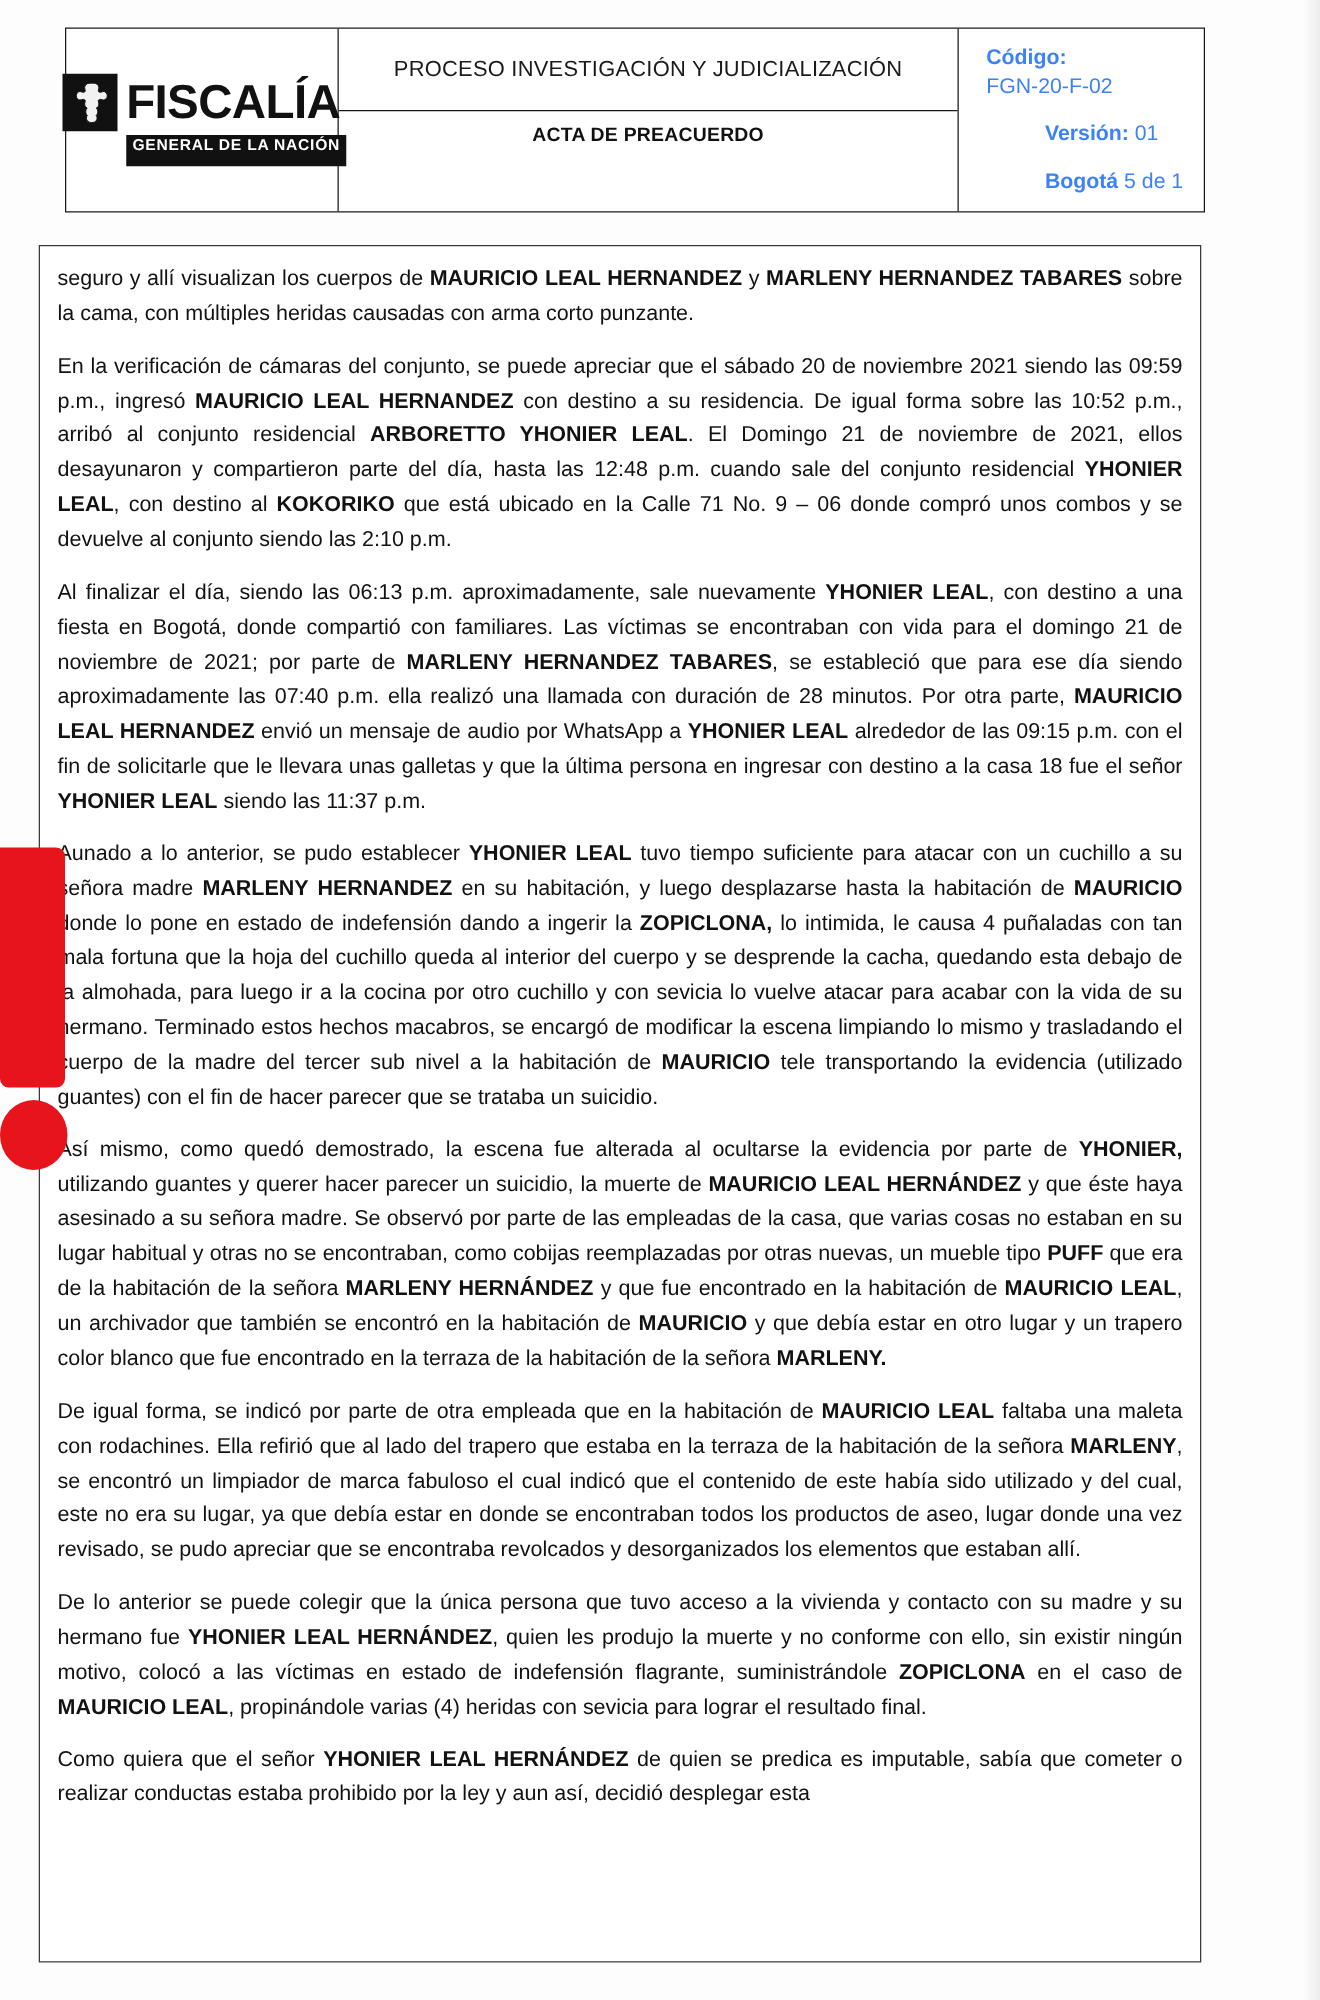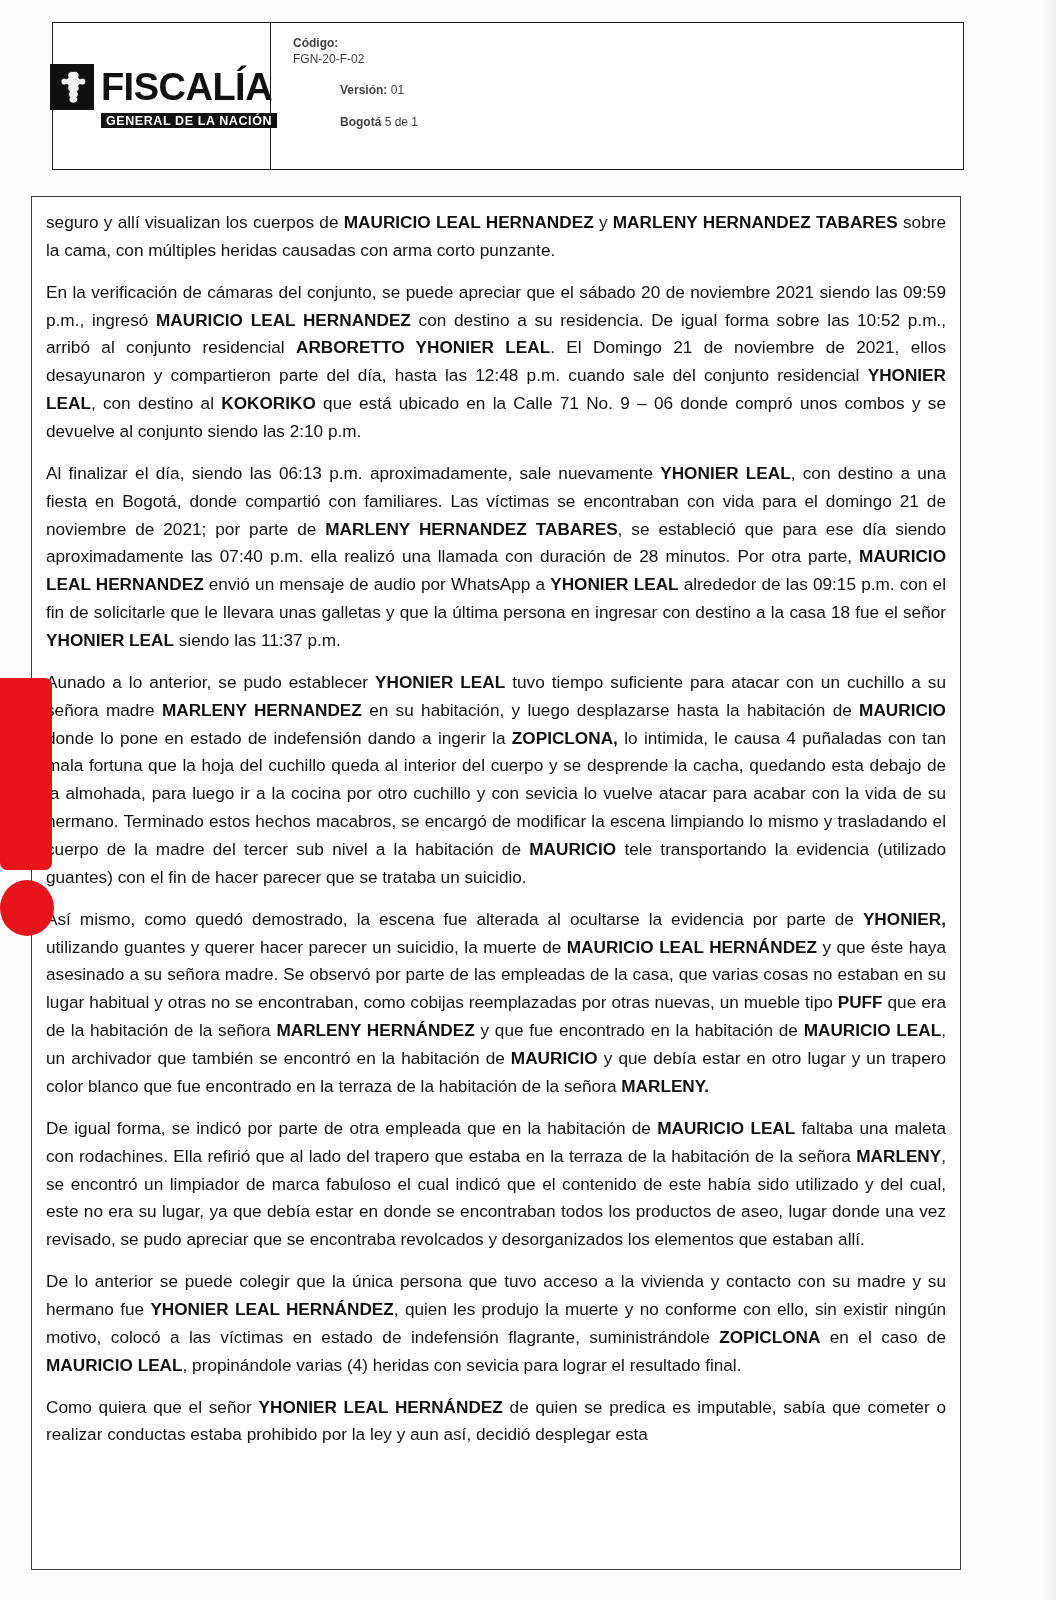--- a/index.html
+++ b/index.html
@@ -103,42 +103,42 @@
     color: #111111;
   }
   .logo-row2 {
     margin-top: 3px;
     margin-left: 51px;
     background: #111111;
     color: #ffffff;
     font-size: 12.5px;
     font-weight: bold;
     letter-spacing: 0.6px;
-    padding: 2px 5px 0 5px;
+    padding: 2px 5px 11px 5px;
     line-height: 1;
     white-space: nowrap;
   }
 
   .hdr-process-title {
     font-size: 17.5px;
     letter-spacing: 0.2px;
     color: #1a1a1a;
     white-space: nowrap;
   }
   .hdr-acta-title {
     font-size: 15.5px;
     font-weight: bold;
     letter-spacing: 0.2px;
     color: #111111;
     white-space: nowrap;
   }
   .code-line {
-    font-size: 12px;
+    font-size: 17px;
     line-height: 1.35;
-    color: #404040;
+    color: #3b82f6;
     white-space: nowrap;
   }
   .code-line.spaced { margin-top: 15px; margin-left: 47px; }
   .code-line b { font-weight: bold; }
 
   
   #body-frame {
     position: absolute;
     left: 31px;
     top: 196px;
@@ -211,20 +211,28 @@
             <svg width="32" height="36" viewBox="0 0 32 36" aria-hidden="true">
               <path d="M16 2.5c-2.6 0-4.3 1.7-4.3 3.6 0 1.1.5 1.8.5 2.5 0 .8-.7 1.2-1.6 1.2-1 0-1.7-.6-2.6-.6-1.6 0-3 1.5-3 3.4 0 2 1.4 3.4 3 3.4.9 0 1.6-.5 2.6-.5.9 0 1.6.4 1.6 1.2 0 .8-.5 1.4-.5 2.5 0 1.4.8 2.6 2 3.2-.7.7-1.1 1.7-1.1 2.9 0 1.3.5 2.4 1.3 3.1-.5.5-.8 1.2-.8 2.1 0 2 1.7 3.6 4.3 3.6s4.3-1.6 4.3-3.6c0-.9-.3-1.6-.8-2.1.8-.7 1.3-1.8 1.3-3.1 0-1.2-.4-2.2-1.1-2.9 1.2-.6 2-1.8 2-3.2 0-1.1-.5-1.7-.5-2.5 0-.8.7-1.2 1.6-1.2 1 0 1.7.5 2.6.5 1.6 0 3-1.4 3-3.4 0-1.9-1.4-3.4-3-3.4-.9 0-1.6.6-2.6.6-.9 0-1.6-.4-1.6-1.2 0-.7.5-1.4.5-2.5 0-1.9-1.7-3.6-4.3-3.6z" fill="#f2f2f2" stroke="#111111" stroke-width="0.8"></path>
             </svg>
           </span>
           <span class="logo-word">FISCALÍA</span>
         </div>
         <div class="logo-row2">GENERAL DE LA NACIÓN</div>
       </div>
     </div>
 
+    <div class="hdr-cell-mid">
+      <div class="hdr-mid-top">
+        <span class="hdr-process-title">PROCESO INVESTIGACIÓN Y JUDICIALIZACIÓN</span>
+      </div>
+      <div class="hdr-mid-bot">
+        <span class="hdr-acta-title">ACTA DE PREACUERDO</span>
+      </div>
+    </div>
 
     <div class="hdr-cell-code">
       <div class="code-line">
         <b>Código:</b>
       </div>
       <div class="code-line">FGN-20-F-02</div>
       <div class="code-line spaced">
         <b>Versión:</b> 
         <span>01</span>
       </div>

